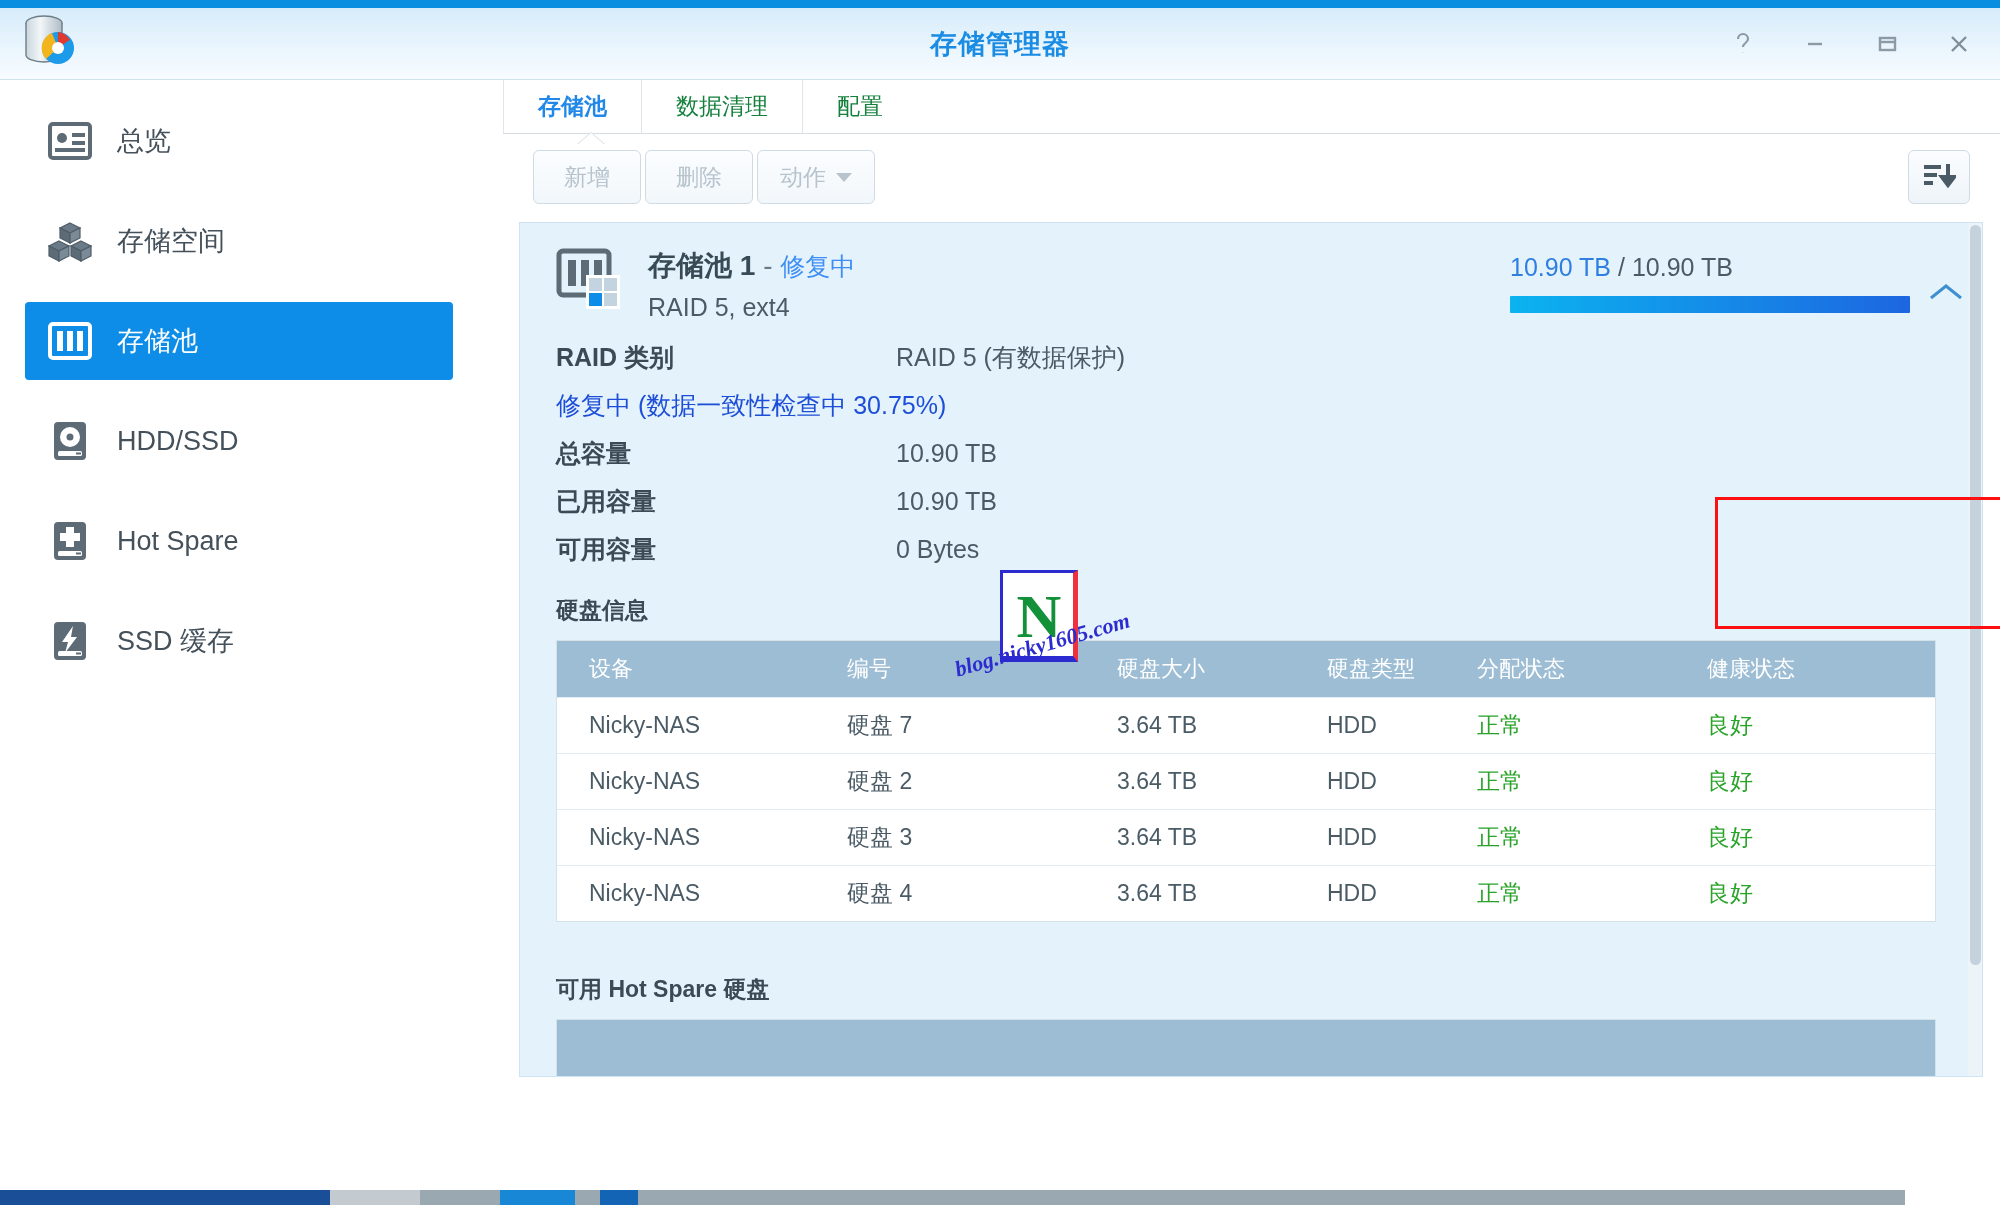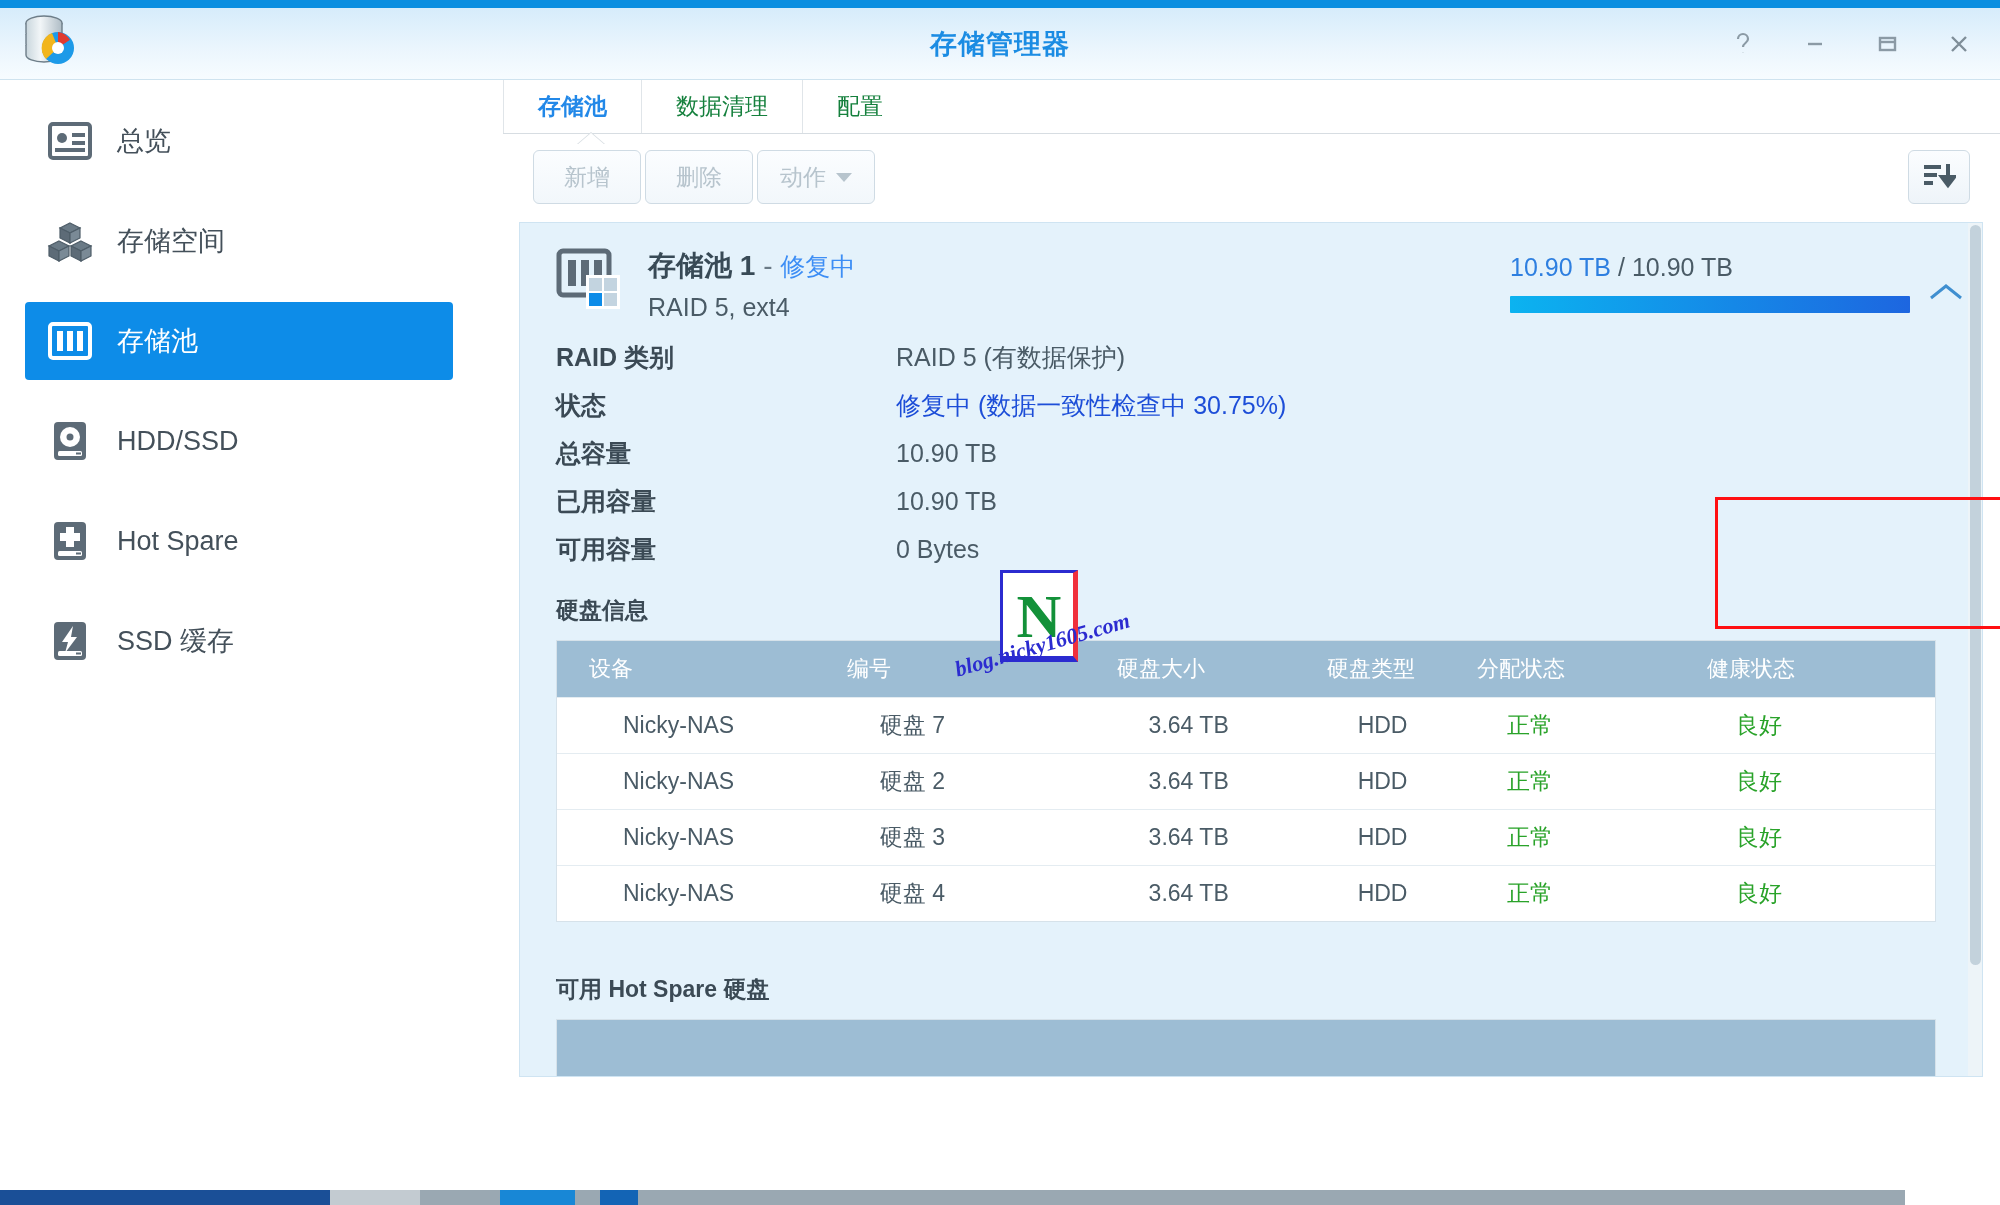--- a/index.html
+++ b/index.html
@@ -115,21 +115,21 @@
   .redbox {
     position:absolute; left:1212px; top:417px; width:440px; height:132px;
     border:3px solid #ff0f12; pointer-events:none;
   }
 
   .sect-title { margin-left:36px; margin-top:22px; font-size:23px; font-weight:bold; color:#3b4a55; }
 
   .tbl { margin:14px 0 0 36px; width:1380px; background:#ffffff; border:1px solid #d6e2ea; }
   .thead { display:flex; background:#9dbdd4; height:56px; align-items:center; }
   .thead > div { font-size:22px; color:#ffffff; }
-  .trow { display:flex; align-items:center; height:56px; border-top:1px solid #e4ecf1;padding-left:34px; }
+  .trow { display:flex; align-items:center; height:56px; border-top:1px solid #e4ecf1; }
   .trow:first-of-type { border-top:none; }
   .trow > div { font-size:23px; color:#4a5b66; }
   .c1 { width:290px; padding-left:32px; }
   .c2 { width:270px; }
   .c3 { width:210px; }
   .c4 { width:150px; }
   .c5 { width:230px; }
   .c6 { width:200px; }
   .green { color:#2aa32a !important; }
 
@@ -374,21 +374,20 @@
           </svg>
         </span>
       </div>
 
       <div class="rows">
         <div class="drow">
           <div class="dlabel">RAID 类别</div>
           <div class="dvalue">RAID 5 (有数据保护)</div>
         </div>
         <div class="drow">
-          <div class="dlabel">状态</div>
           <div class="dvalue blue">修复中 (数据一致性检查中 30.75%)</div>
         </div>
         <div class="drow">
           <div class="dlabel">总容量</div>
           <div class="dvalue">10.90 TB</div>
         </div>
         <div class="drow">
           <div class="dlabel">已用容量</div>
           <div class="dvalue">10.90 TB</div>
         </div>

